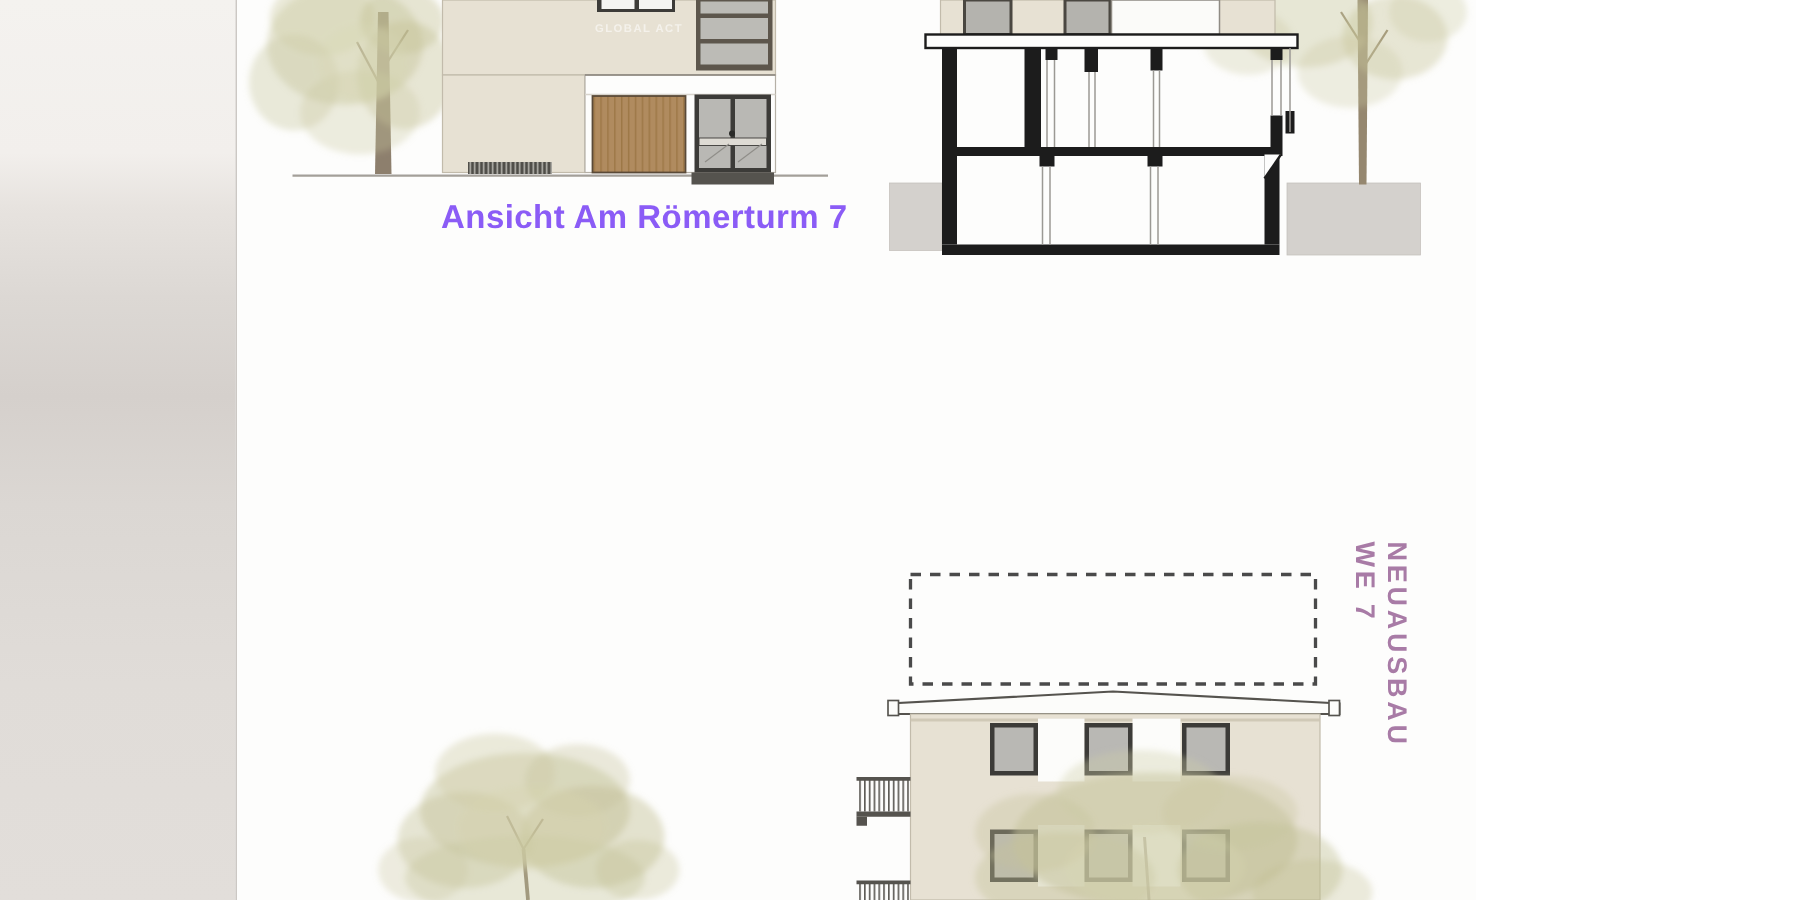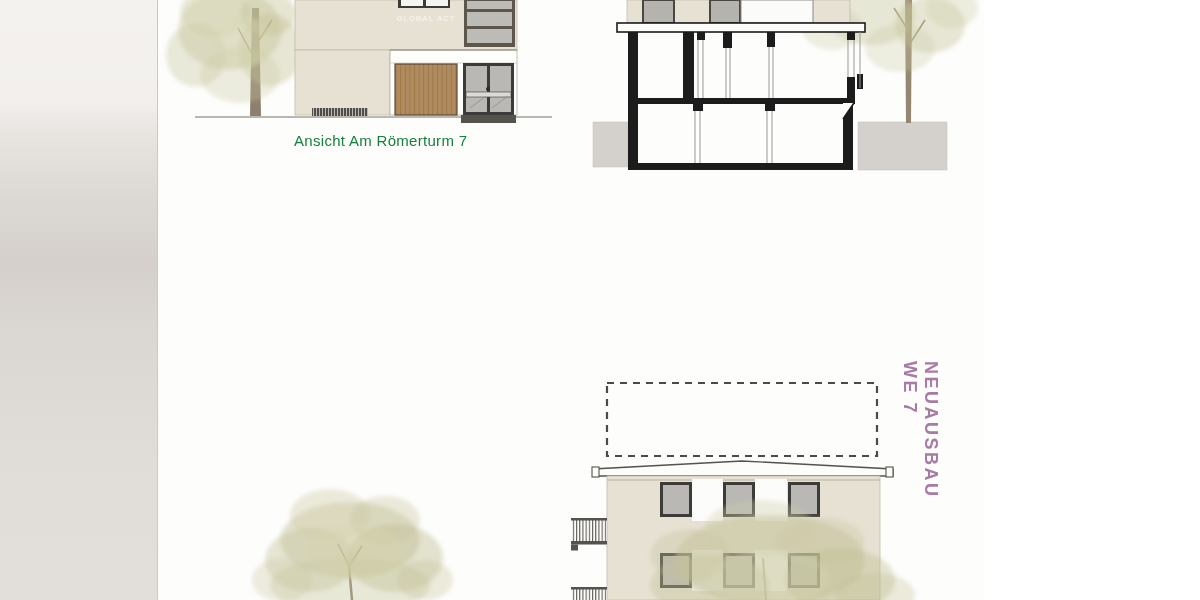--- a/index.html
+++ b/index.html
@@ -17,22 +17,22 @@
     border-right:1px solid #ccc8c4;
   }
   .band-right{
     position:absolute;top:0;left:1001px;width:146px;height:600px;z-index:0;
     background:linear-gradient(180deg,#c7c5c3 0%,#c6c4c2 50%,#c9c2ba 62%,
       #ccb8a9 73%,#c9b2a2 83%,#c2b0a3 93%,#beb1a7 100%);
     border-left:1px solid #b7b5b3;
   }
   .artwork{position:absolute;top:0;left:0;z-index:1;}
   .caption{
-    position:absolute;z-index:2;font-weight:normal;font-size:15px;
-    letter-spacing:.3px;color:#15803d;white-space:nowrap;
+    position:absolute;z-index:2;font-weight:bold;font-size:22px;
+    letter-spacing:.3px;color:#8b5cf6;white-space:nowrap;
   }
   .caption-1{left:294px;top:132px;}
   .caption-2{left:616px;top:185px;}
   .annotation{
     position:absolute;z-index:2;left:941px;top:361px;
     transform:rotate(90deg);transform-origin:top left;
     font-weight:bold;font-size:18px;line-height:1.18;letter-spacing:2.5px;
     color:#a87ba6;white-space:nowrap;
   }
   .annotation span{display:block;}

